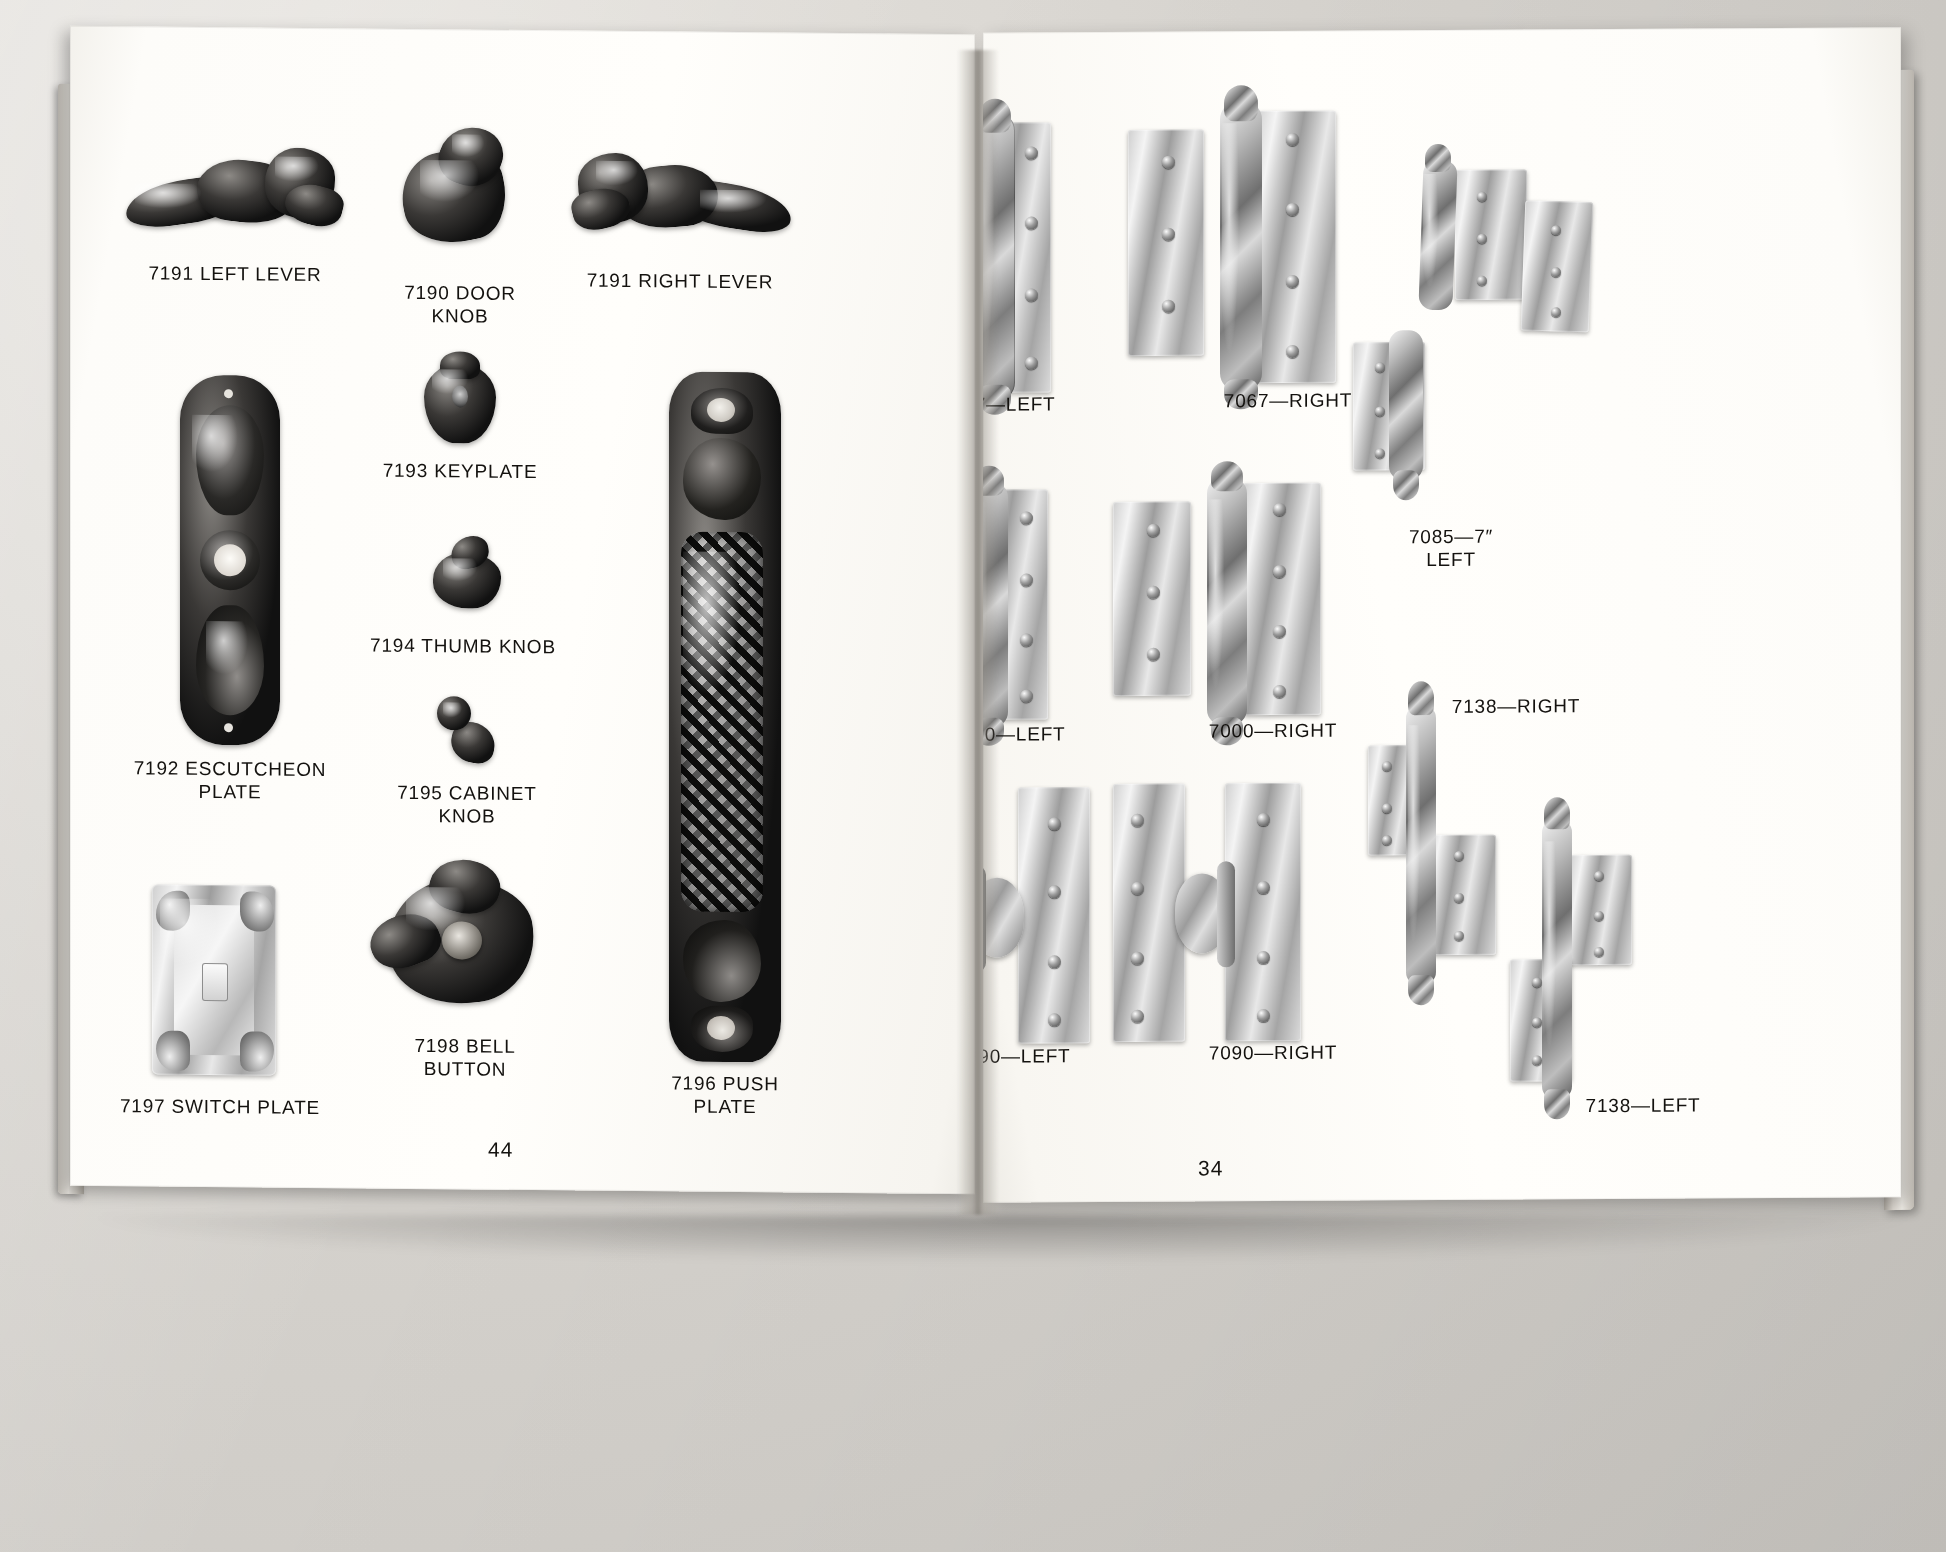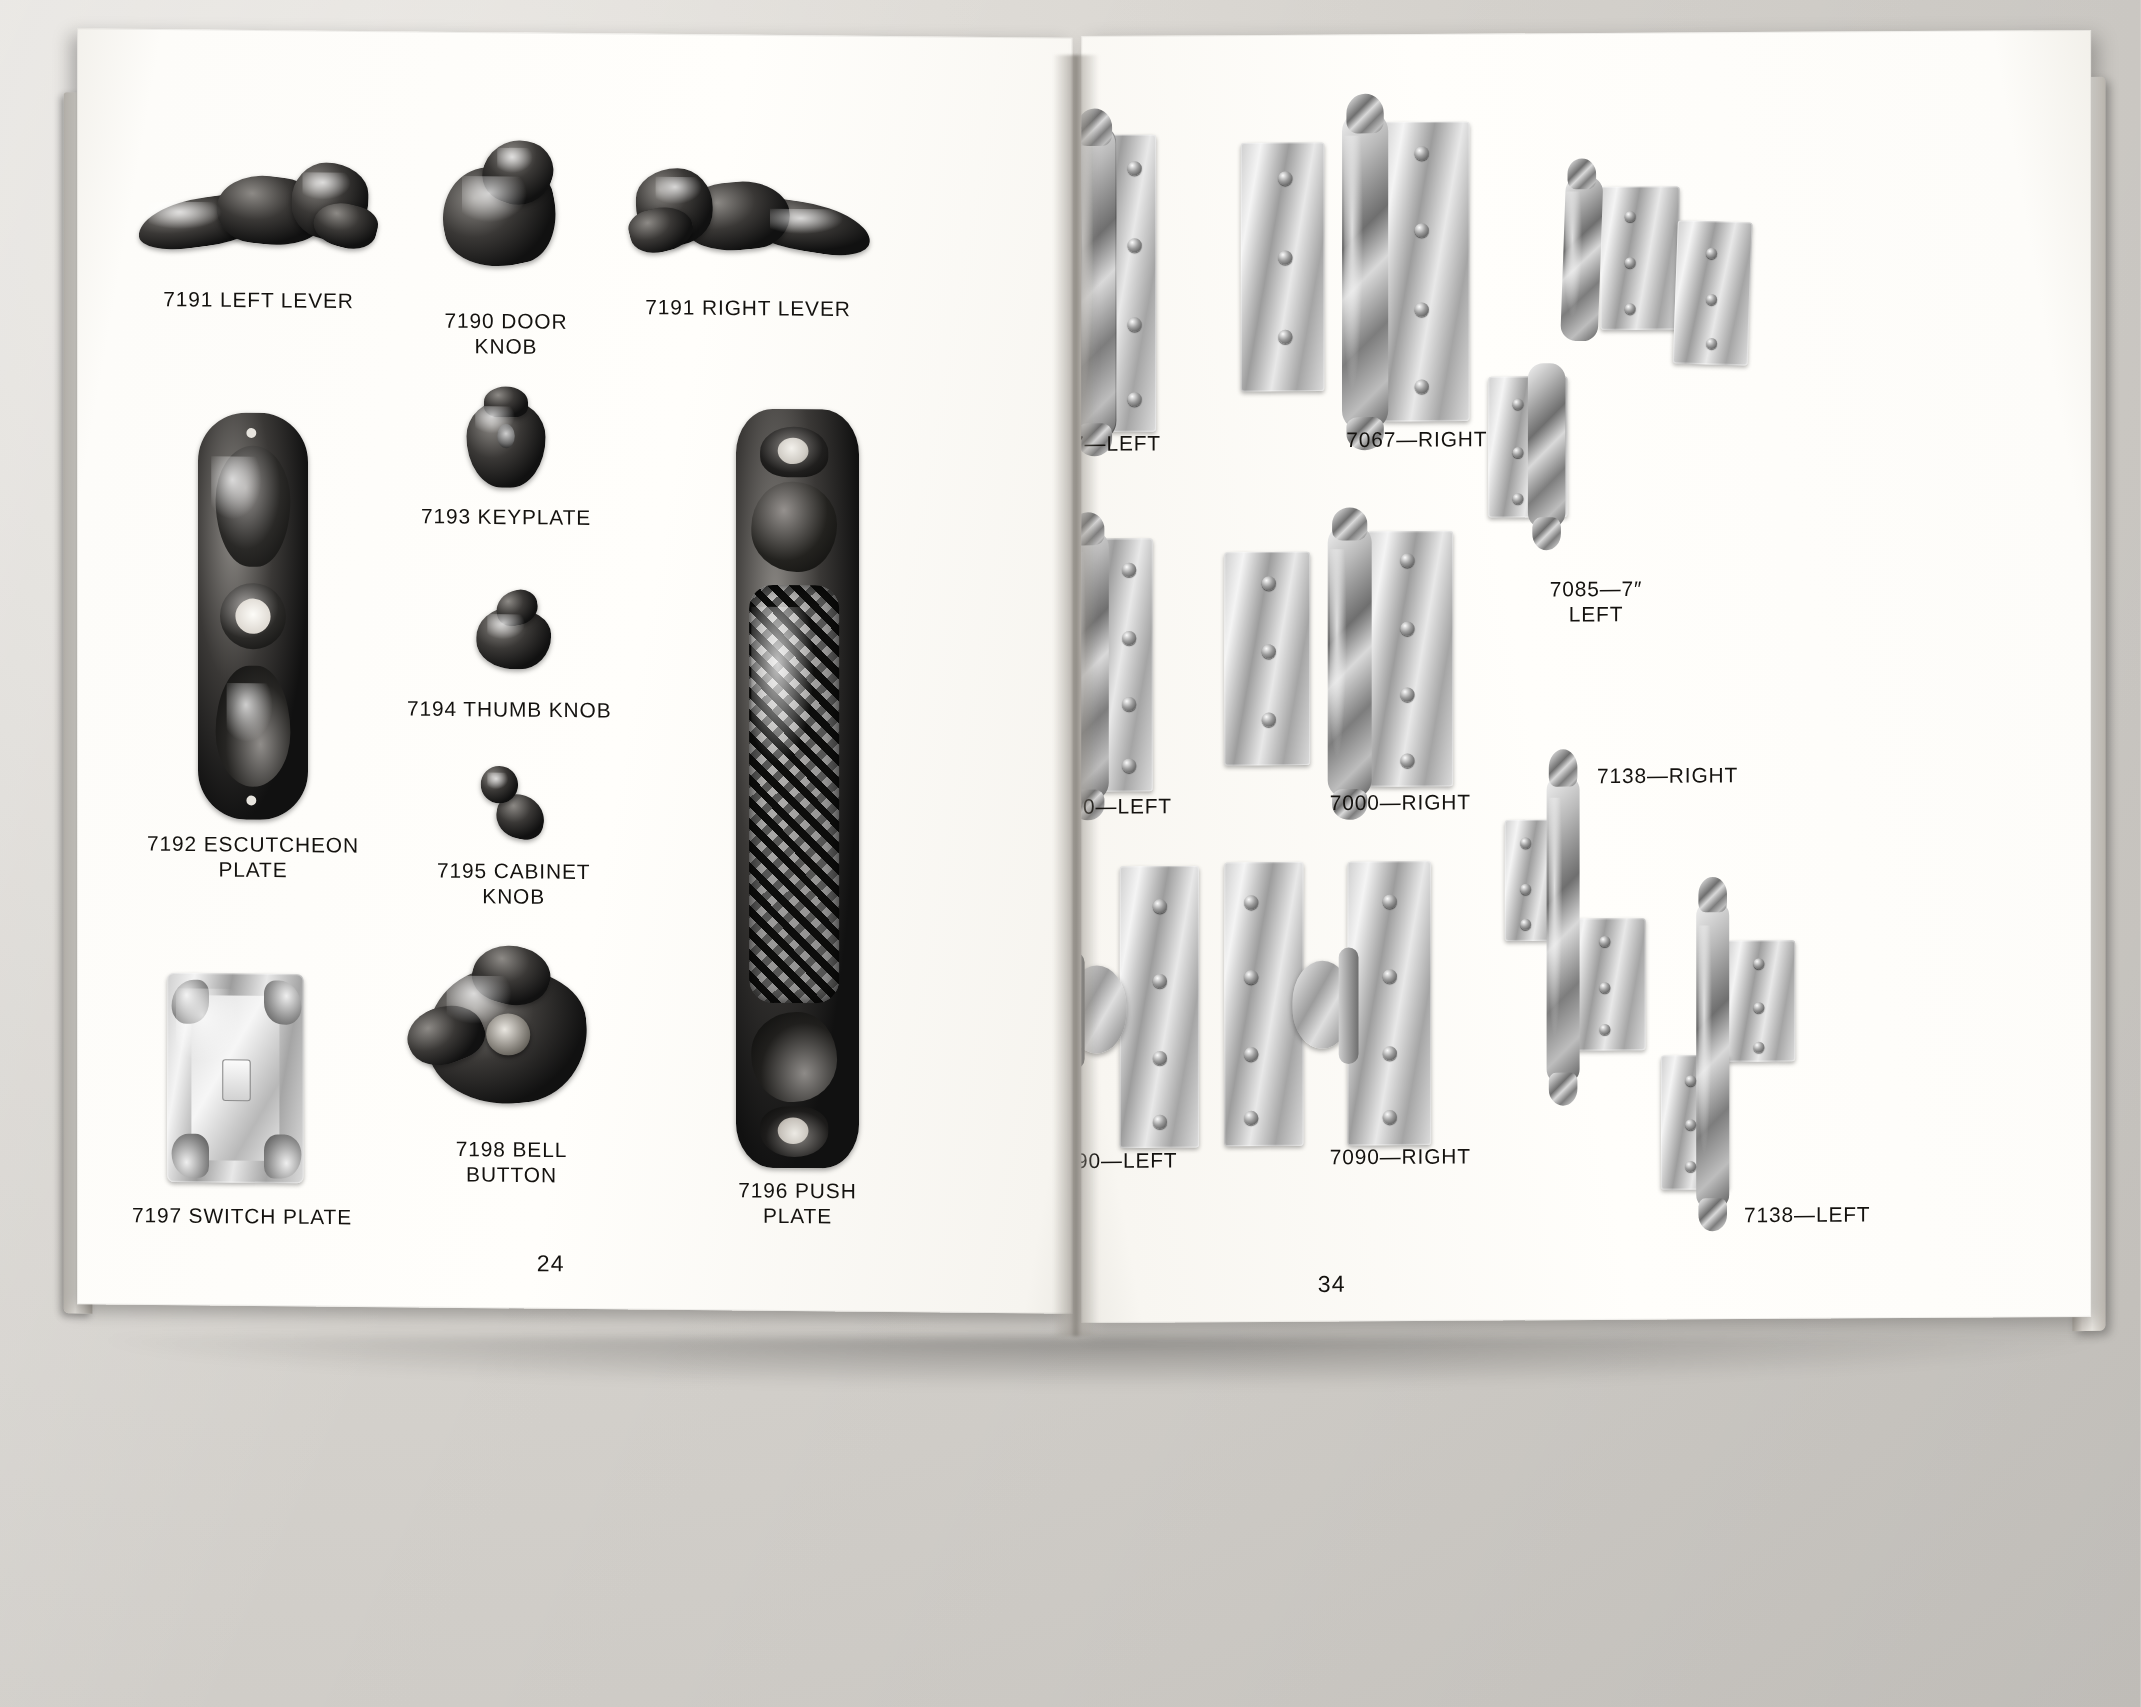--- a/index.html
+++ b/index.html
@@ -236,21 +236,21 @@
       <div style="position:absolute;left:50px;top:78px;width:24px;height:36px;background:linear-gradient(180deg,#fbfbfb,#d2d2d2);border:1px solid #8d8d8d;border-radius:3px;"></div>
 
       <div style="position:absolute;left:4px;top:6px;width:34px;height:40px;border-radius:60% 30% 50% 40%;background:radial-gradient(ellipse at 40% 35%,#efefef,#8a8a8a 60%,#4d4d4d);"></div>
       <div style="position:absolute;left:88px;top:6px;width:34px;height:40px;border-radius:30% 60% 40% 50%;background:radial-gradient(ellipse at 60% 35%,#efefef,#8a8a8a 60%,#4d4d4d);"></div>
       <div style="position:absolute;left:4px;top:146px;width:34px;height:40px;border-radius:50% 40% 30% 60%;background:radial-gradient(ellipse at 40% 65%,#efefef,#8a8a8a 60%,#4d4d4d);"></div>
       <div style="position:absolute;left:88px;top:146px;width:34px;height:40px;border-radius:40% 50% 60% 30%;background:radial-gradient(ellipse at 60% 65%,#efefef,#8a8a8a 60%,#4d4d4d);"></div>
       <div class="hl" style="left:8px;top:14px;width:60px;height:70px;"></div>
     </div>
     <div class="cap" style="left:20px;top:1068px;width:260px;">7197 SWITCH PLATE</div>
 
-    <div class="pagenum" style="left:418px;top:1108px;">24</div>
+    <div class="pagenum" style="left:418px;top:1108px;">44</div>
   </div>
 
   <div class="page page-right">
 
     <div class="item" style="left:-70px;top:80px;width:260px;height:290px;">
 
       <div class="plate" style="position:absolute;left:60px;top:10px;width:78px;height:270px;border-radius:3px;"></div>
       <div class="metal" style="position:absolute;left:62px;top:0px;width:40px;height:288px;border-radius:18px;box-shadow:0 0 0 1px rgba(0,0,0,.25) inset;"></div>
       <div class="metal" style="position:absolute;left:66px;top:-14px;width:32px;height:34px;border-radius:50% 50% 30% 30%;"></div>
       <div class="metal" style="position:absolute;left:66px;top:272px;width:32px;height:30px;border-radius:30% 30% 50% 50%;"></div>

